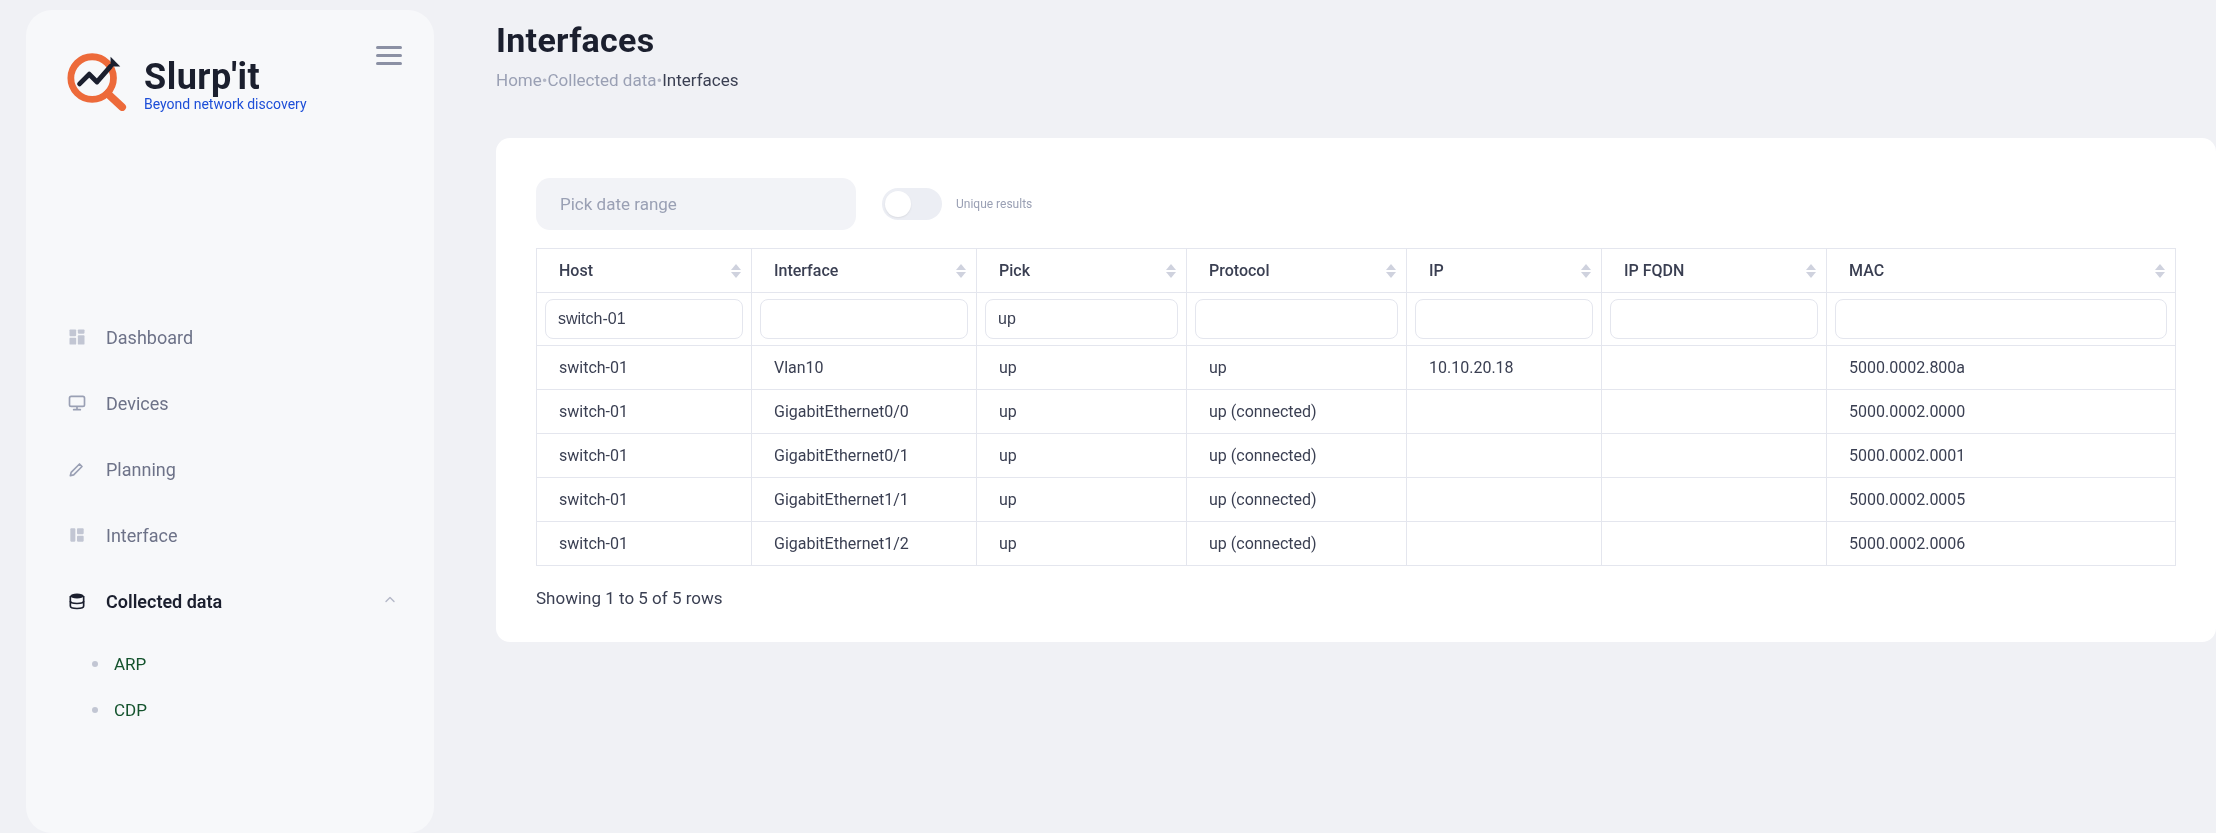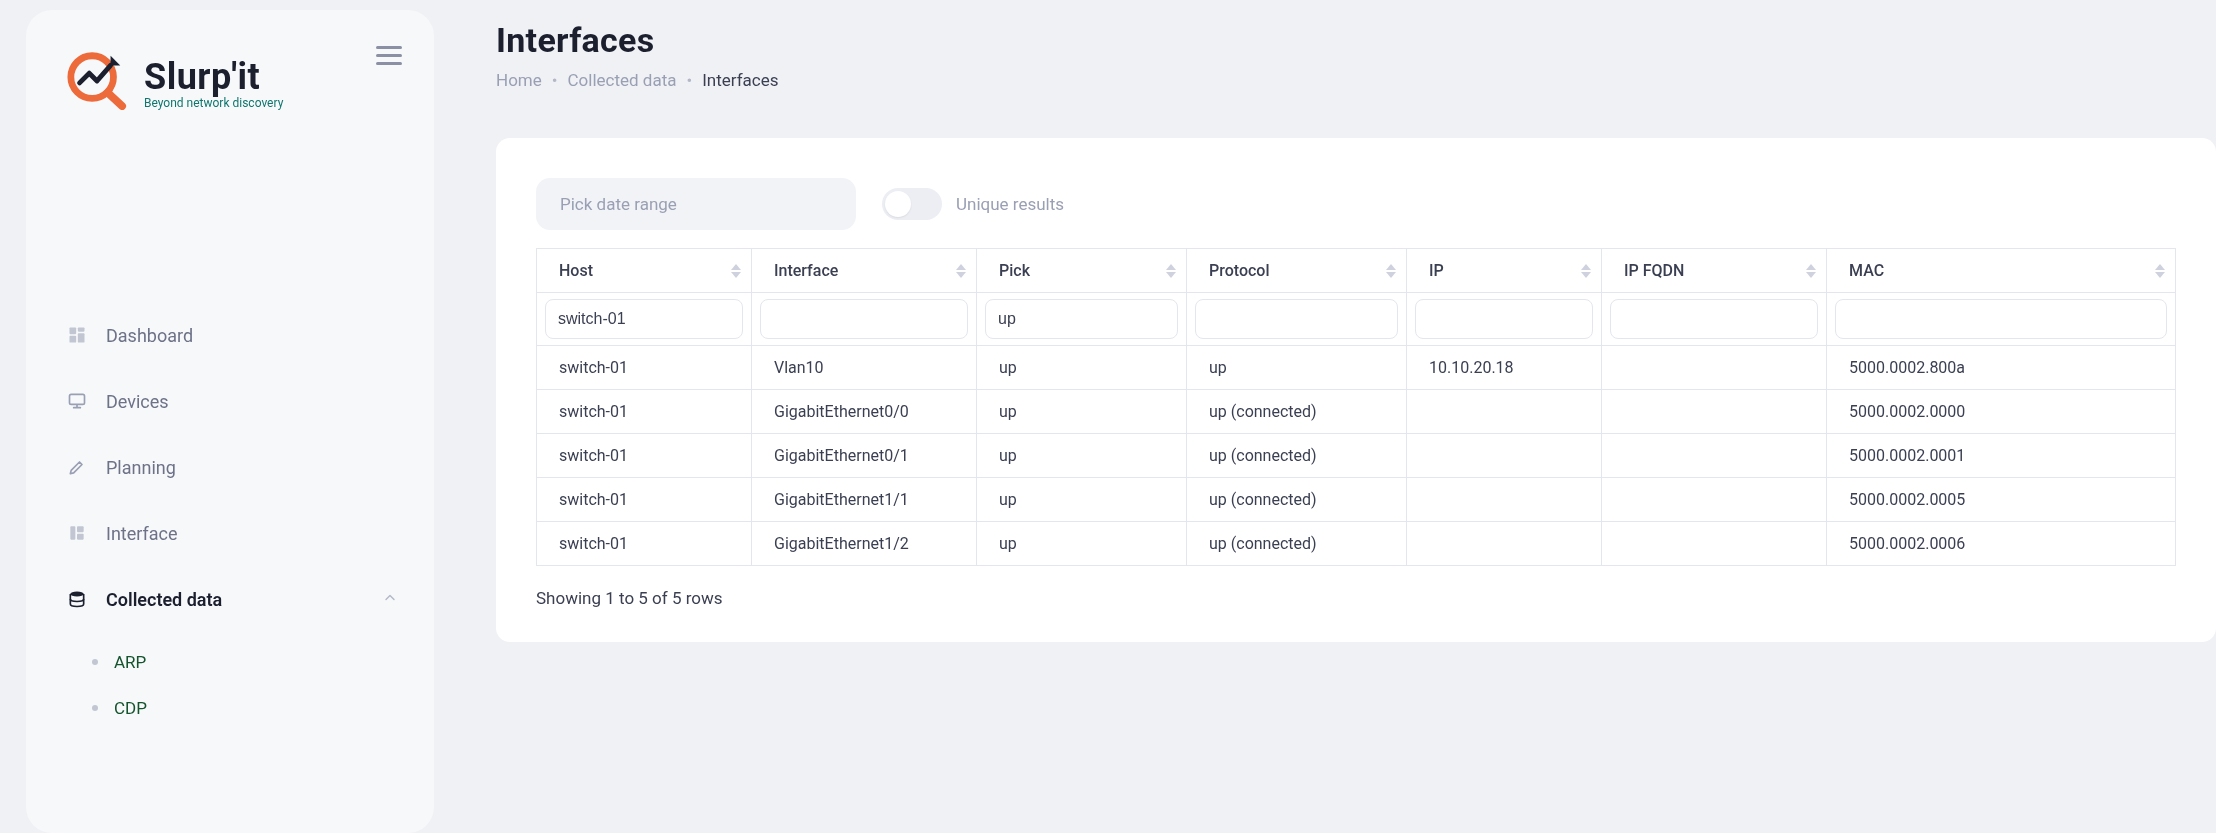--- a/index.html
+++ b/index.html
@@ -43,22 +43,22 @@
     flex-direction: column;
     margin-top: 8px;
   }
   .brand-name {
     font-size: 36px;
     font-weight: 700;
     letter-spacing: 0.5px;
     color: #1b1f2e;
   }
   .brand-tag {
-    font-size: 12px;
-    color: #0f766e;
+    font-size: 14px;
+    color: #1d4ed8;
     margin-top: -2px;
   }
   .hamburger {
     position: absolute;
     top: 36px;
     right: 32px;
     width: 26px;
     display: flex;
     flex-direction: column;
     gap: 5px;
@@ -134,21 +134,20 @@
   }
   .page-title {
     font-size: 34px;
     font-weight: 700;
     color: #1b1f2e;
     margin-bottom: 10px;
     letter-spacing: 0.3px;
   }
   .breadcrumbs {
     display: flex;
-    gap: 10px;
     color: #9aa0b4;
     font-size: 17px;
     margin-bottom: 48px;
   }
   .crumb { cursor: pointer; }
   .crumb.active { color: #3a3f52; cursor: default; }
   .crumb-sep { color: #b3b7c6; }
 
   .card {
     background: #ffffff;
@@ -187,21 +186,21 @@
   .toggle-knob {
     width: 26px; height: 26px;
     background: #ffffff;
     border-radius: 50%;
     position: absolute;
     top: 3px; left: 3px;
     box-shadow: 0 1px 2px rgba(0,0,0,0.08);
   }
   .toggle-label {
     color: #9aa0b4;
-    font-size: 17px;
+    font-size: 12px;
   }
 
   
   .table {
     width: 100%;
     border-collapse: collapse;
     table-layout: fixed;
   }
   .table th, .table td {
     border: 1px solid #e4e6ee;

